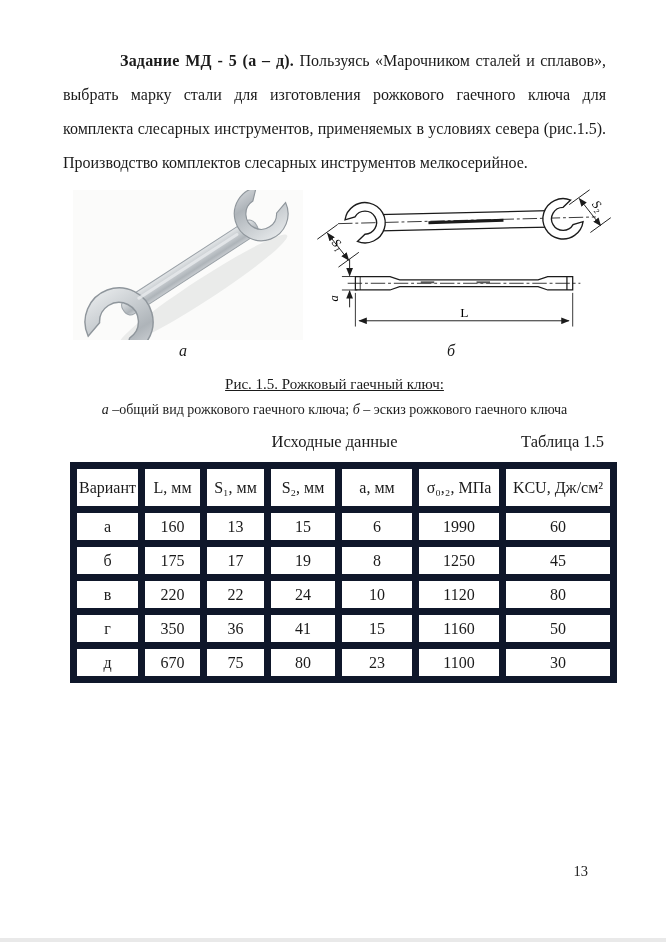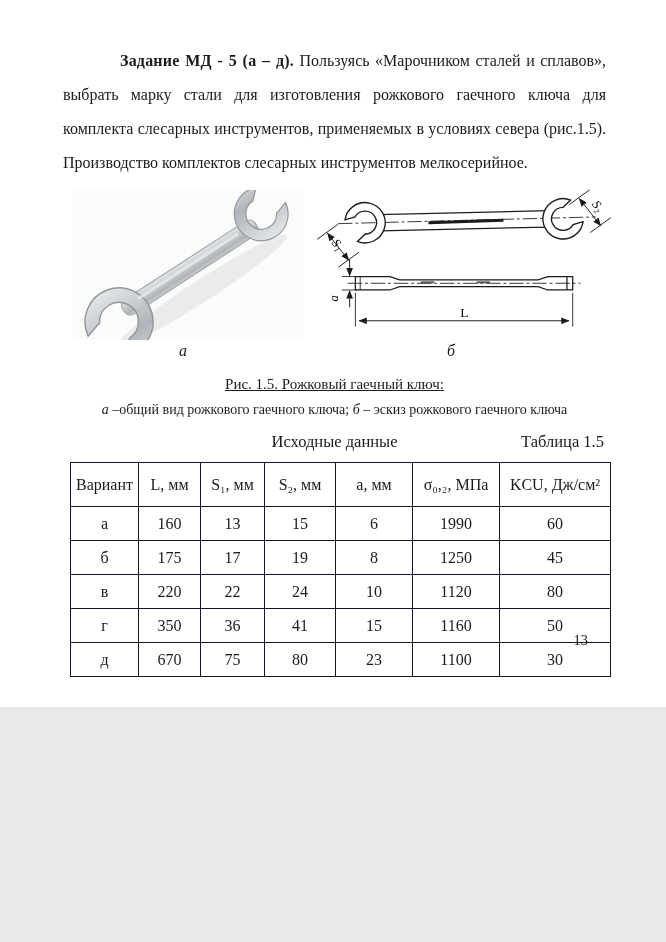--- a/index.html
+++ b/index.html
@@ -1,18 +1,18 @@
 <!DOCTYPE html>
 <html lang="ru"><head>
 <meta charset="utf-8">
 <style>
   * { margin:0; padding:0; box-sizing:border-box; }
   html,body { background:#e9e9e9; }
   .page {
-    position:relative; width:666px; height:707px; margin:0 auto;
+    position:relative; width:666px; height:938px; margin:0 auto;
     background:#ffffff; overflow:hidden;
     font-family:"Liberation Serif","DejaVu Serif",serif;
     color:#1b1b1b;
   }
   .content { position:absolute; left:63px; top:44px; width:543px; }
   .para {
     font-size:16px; line-height:34px; text-align:justify;
     text-indent:57px; color:#1b1b1b;
   }
   .para b { letter-spacing:0.2px; }
@@ -33,21 +33,21 @@
   .subcaption i { font-style:italic; }
   .table-head-line { position:relative; margin-top:14px; height:26px; font-size:16.5px; }
   .pretitle { position:absolute; left:0; right:0; text-align:center; }
   .tabletitle { position:absolute; right:2px;text-align:center; }
   table.data {
     margin-left:7px; margin-top:4px; width:540px;
     border-collapse:collapse; table-layout:fixed;
     font-size:16px; text-align:center;
   }
   table.data th, table.data td {
-    border:1px solid #0f172a; font-weight:normal;
+    border:7px solid #0f172a; font-weight:normal;
     vertical-align:middle; padding:0 2px;
   }
   table.data thead th { height:44px; }
   table.data tbody td { height:34px; }
   .page-number { position:absolute; right:78px; bottom:58px; font-size:14.5px; }
   svg text { font-family:"Liberation Serif","DejaVu Serif",serif; }
 </style>
 </head>
 <body>
 

